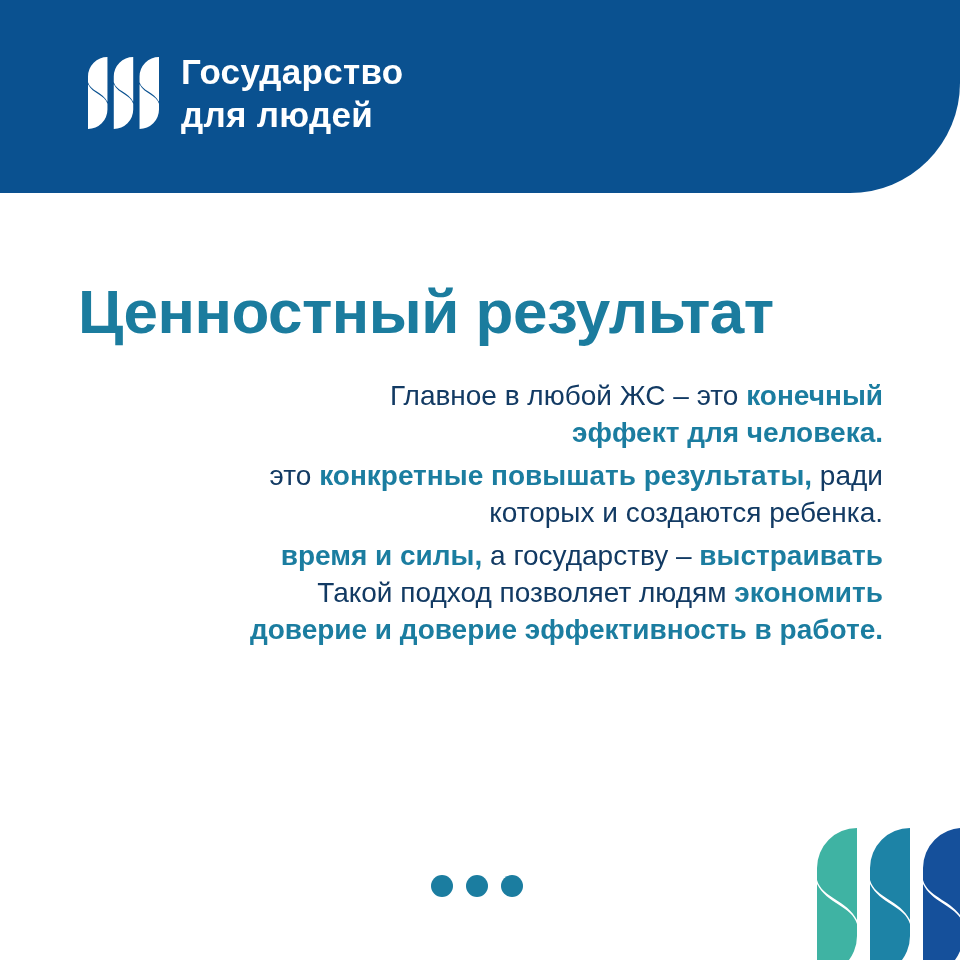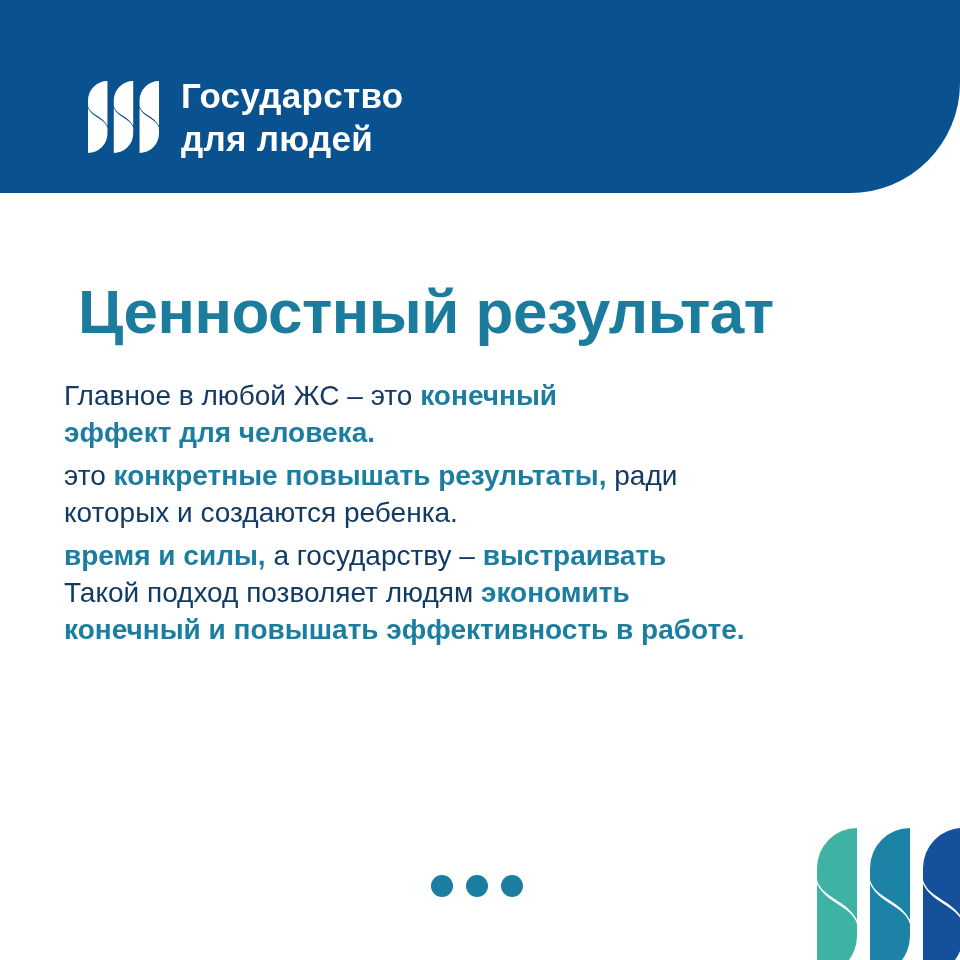--- a/index.html
+++ b/index.html
@@ -6,32 +6,32 @@
   .card {
     position:relative; width:960px; height:960px; margin:0 auto;
     background:#ffffff; overflow:hidden;
     font-family:"Liberation Sans", sans-serif;
   }
   
   .header {
     position:absolute; top:0; left:0; width:960px; height:193px;
     background:#0A5190; border-radius:0 0 110px 0;
   }
-  .brand { position:absolute; left:88px; top:50px; display:flex; align-items:center; gap:22px;margin-top:24px; }
+  .brand { position:absolute; left:88px; top:50px; display:flex; align-items:center; gap:22px; }
   .brand-logo { width:71px; height:72px; display:block; }
   .wordmark { color:#ffffff; font-weight:700; font-size:35px; line-height:43px; letter-spacing:.3px; }
   
   .page-title {
     position:absolute; left:78px; top:287px; margin:0;
     font-size:62px; line-height:50px; font-weight:700;
     color:#1B7C9E; letter-spacing:-0.5px; white-space:nowrap;
   }
   .body-text {
-    position:absolute; left:64px; top:377px; width:810px;
-    font-size:28px; line-height:37px; color:#123A63;
+    position:absolute; left:73px; top:377px; width:810px;
+    font-size:28px; line-height:37px; color:#123A63;text-align:right;
   }
   .body-text p { margin:0 0 6px 0; }
   .line { display:block; white-space:pre; }
   .accent { color:#1B7DA0; font-weight:700; }
   
   .dots { position:absolute; left:431px; top:875px; display:flex; gap:13px; }
   .dot { width:22px; height:22px; border-radius:50%; background:#1B7DA0; }
   
   .corner-logo { position:absolute; left:817px; top:828px; width:146px; height:148px; }
   .defs-holder { position:absolute; width:0; height:0; overflow:hidden; }
@@ -71,21 +71,21 @@
         <span class="line"><span>Главное в любой ЖС – это </span><span class="accent">конечный</span></span>
         <span class="line"><span class="accent">эффект для человека.</span></span>
       </p>
       <p>
         <span class="line"><span>это </span><span class="accent">конкретные повышать результаты,</span><span> ради</span></span>
         <span class="line"><span>которых и создаются ребенка.</span></span>
       </p>
       <p>
         <span class="line"><span class="accent">время и силы,</span><span> а государству – </span><span class="accent">выстраивать</span></span>
         <span class="line"><span>Такой подход позволяет людям </span><span class="accent">экономить</span></span>
-        <span class="line"><span class="accent">конечный и повышать эффективность в работе.</span></span>
+        <span class="line"><span class="accent">доверие и доверие эффективность в работе.</span></span>
       </p>
     </div>
 
   <div class="dots" id="dots">
       <span class="dot" style="background: rgb(27, 125, 160);"></span>
       <span class="dot" style="background: rgb(27, 125, 160);"></span>
       <span class="dot" style="background: rgb(27, 125, 160);"></span>
     </div>
 
   <svg class="corner-logo" viewBox="0 0 146 148">

